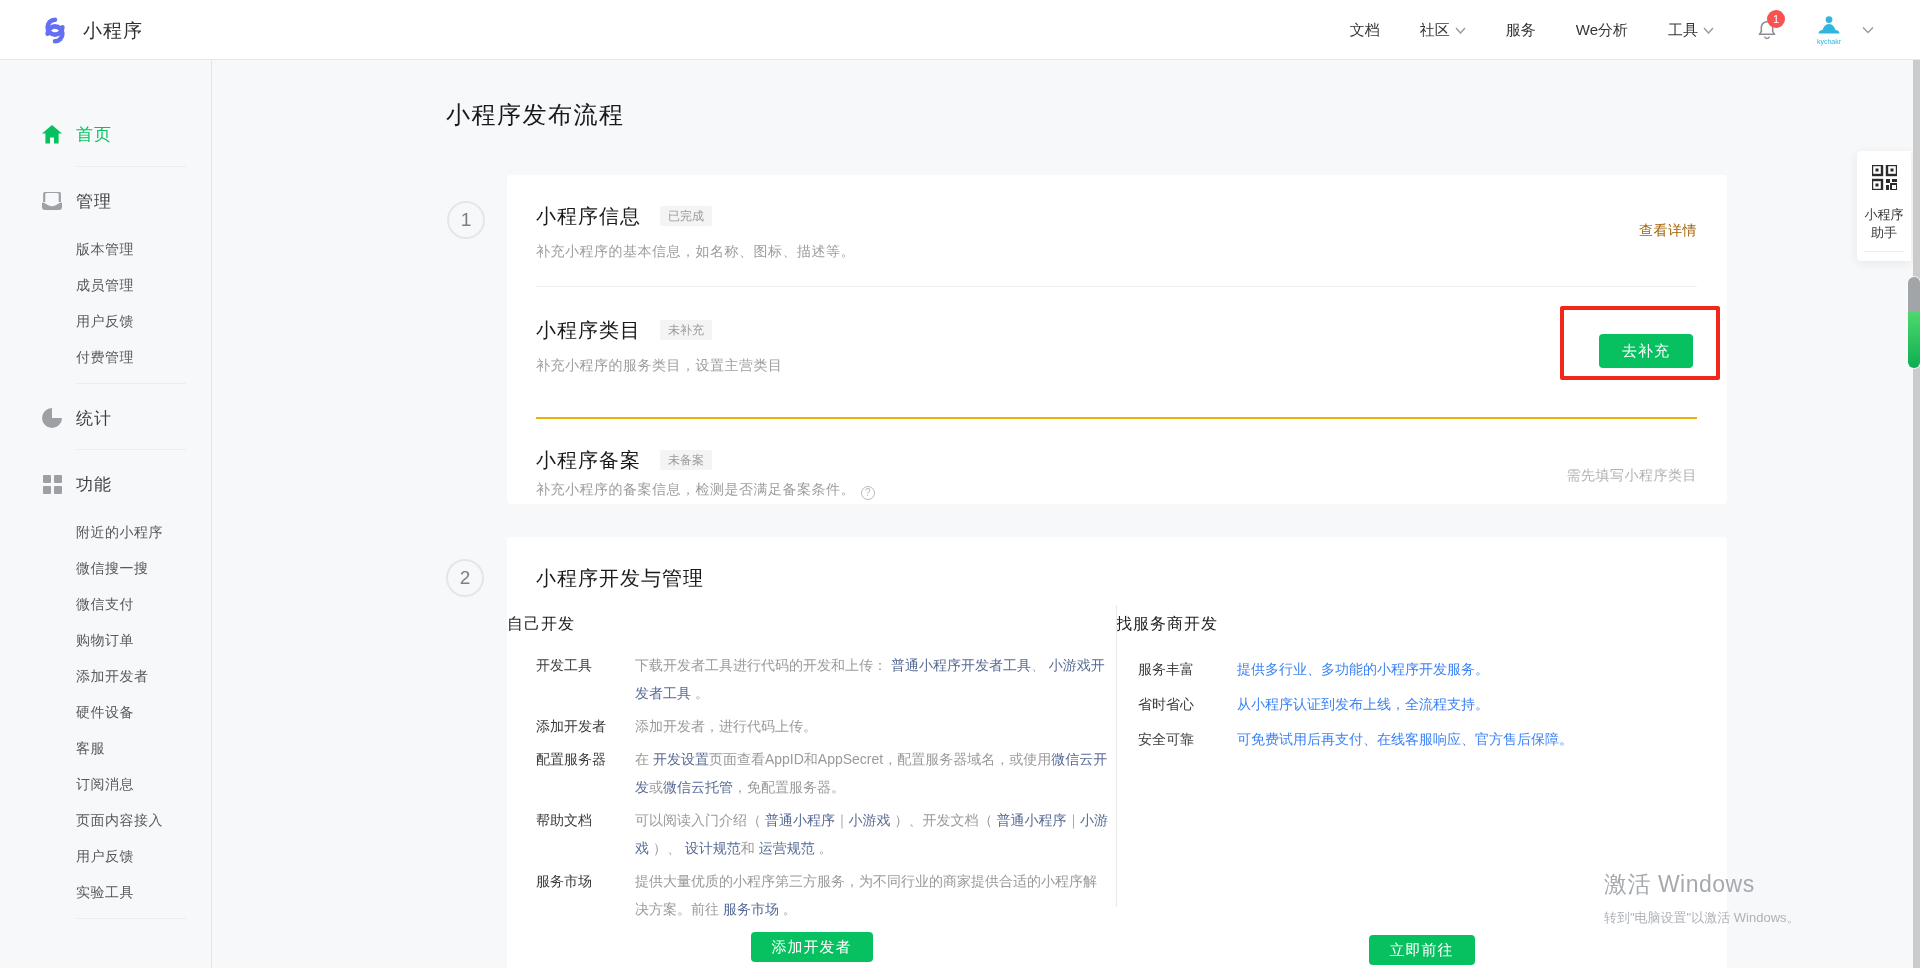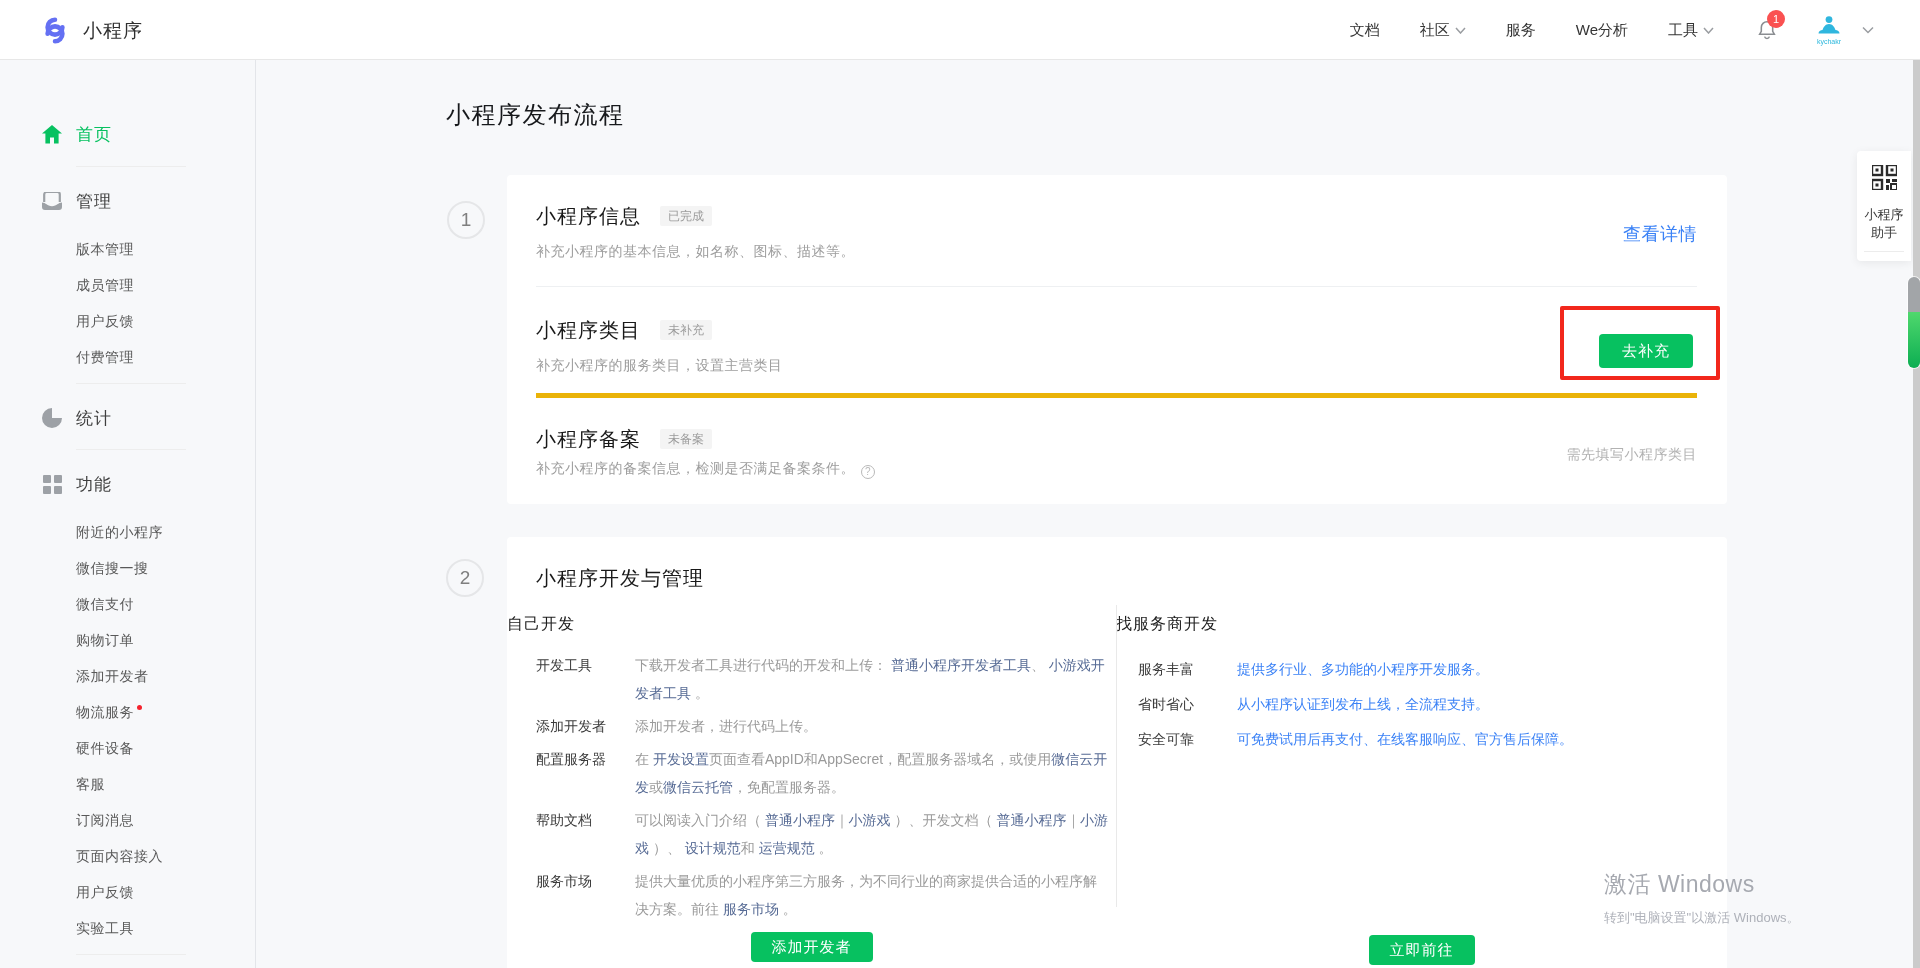--- a/index.html
+++ b/index.html
@@ -9,50 +9,50 @@
 .logo{position:absolute;left:38px;top:14px;display:flex;align-items:center;gap:11px;cursor:pointer}
 .logo-text{font-size:19px;color:#2f2f2f;letter-spacing:1px}
 .nav{position:absolute;right:46px;top:0;height:60px;display:flex;align-items:center}
 .nav-item{margin-left:40px;font-size:15px;color:#353535;display:flex;align-items:center;gap:5px;cursor:pointer}
 .bell-wrap{position:relative;margin-left:42px;cursor:pointer;display:flex}
 .badge{position:absolute;top:-8px;left:11px;min-width:18px;height:18px;border-radius:9px;background:#fa5151;color:#fff;font-size:11px;display:flex;align-items:center;justify-content:center;padding:0 5px}
 .avatar-wrap{margin-left:34px;position:relative;width:34px;height:40px;margin-top:10px;cursor:pointer;text-align:center}
 .avatar-caption{position:absolute;top:23px;left:-8px;right:-8px;font-size:7px;color:#2cb8dd;line-height:8px}
 .hdr-chev{margin-left:16px;display:flex;cursor:pointer}
 
-.sidebar{position:absolute;left:0;top:60px;width:256px;height:908px;border-right:1px solid #e3e5e9;padding-top:56px;background:#f7f8fa}
+.sidebar{position:absolute;left:0;top:60px;width:212px;height:908px;border-right:1px solid #e3e5e9;padding-top:56px;background:#f7f8fa}
 .s-item{height:36px;display:flex;align-items:center;cursor:pointer}
 .s-icon{width:20px;margin-left:42px;margin-right:14px;display:flex;justify-content:center}
 .s-label{font-size:17px;color:#3f3f3f;letter-spacing:1px}
 .s-item.active .s-label{color:#07c160}
 .s-div{height:1px;width:110px;margin:14px 0 16px 76px;background:#ededed}
 .s-sub{margin-top:13px}
 .s-sub-item{height:36px;display:flex;align-items:center;padding-left:76px;font-size:14px;color:#595959;cursor:pointer;letter-spacing:0.5px}
 .dot{width:5px;height:5px;border-radius:50%;background:#f5222d;margin-left:3px;margin-bottom:12px}
 
 .page-title{position:absolute;left:446px;top:99px;font-size:24px;color:#17191c;font-weight:400;letter-spacing:1.5px}
 .step-circle{position:absolute;width:38px;height:38px;border:2px solid #e5e6e8;border-radius:50%;color:#7f7f7f;font-size:19px;display:flex;align-items:center;justify-content:center}
 .card{position:absolute;left:507px;width:1220px;background:#fff;border-radius:4px}
 #card1{top:175px;height:329px}
 #card2{top:537px;height:560px}
 .row{position:absolute;left:29px;right:30px}
 #row1{top:0;height:111px}
 #row2{top:111px;height:115px;border-top:1px solid #eef0f2}
-#row3{top:218px;height:103px;border-top:5px solid #eab308}
+#row3{top:242px;height:103px;border-top:2px solid #eab308}
 .row-title{position:absolute;left:0;font-size:20px;line-height:24px;color:#191919;font-weight:400;display:flex;align-items:center;letter-spacing:1px}
 #row1 .row-title{top:29px}
 #row2 .row-title{top:31px}
 #row3 .row-title{top:29px}
 .row-badge{margin-left:19px;background:#f4f4f4;color:#9b9b9b;font-size:12px;line-height:12px;padding:4px 8px;border-radius:2px;font-weight:400;letter-spacing:0}
 .row-desc{position:absolute;left:0;font-size:14px;color:#9d9d9d;letter-spacing:0.5px}
 #row1 .row-desc{top:68px}
 #row2 .row-desc{top:70px}
 #row3 .row-desc{top:62px}
 .q-icon{display:inline-flex;width:14px;height:14px;border:1px solid #b9b9b9;border-radius:50%;color:#b9b9b9;font-size:10px;align-items:center;justify-content:center;margin-left:6px;vertical-align:-2px}
-.row-link{position:absolute;right:0;top:47px;font-size:18px;color:#3b82f6;cursor:pointer;letter-spacing:0.5px}
+.row-link{position:absolute;right:0;top:47px;font-size:14px;color:#a16207;cursor:pointer;letter-spacing:0.5px}
 .row-note{position:absolute;right:0;top:48px;font-size:14px;color:#b2b2b2;letter-spacing:0.5px}
 .red-box{position:absolute;left:1024px;top:19px;width:160px;height:74px;border:4px solid #f2271c;border-radius:2px}
 .btn{background:#07c160;color:#fff;border:none;border-radius:4px;cursor:pointer;font-family:inherit;letter-spacing:1px}
 .btn-fill{position:absolute;left:35px;top:24px;width:94px;height:34px;font-size:15px}
 .card2-h{position:absolute;left:29px;top:28px;font-size:20px;color:#191919;font-weight:400;letter-spacing:1px}
 .col-h{position:absolute;top:77px;font-size:16px;color:#1c1c1c;font-weight:400;letter-spacing:1px}
 .col-h.l{left:0;width:609px}
 .col-h.r{left:609px;width:611px}
 .col-div{position:absolute;left:609px;top:68px;height:302px;width:1px;background:#e9e9e9}
 .dev-rows{position:absolute;left:29px;top:114px;width:578px}
@@ -214,24 +214,20 @@
       <div class="s-sub-item">
         <span>微信支付</span>
       </div>
       <div class="s-sub-item">
         <span>购物订单</span>
       </div>
       <div class="s-sub-item">
         <span>添加开发者</span>
       </div>
       <div class="s-sub-item">
-        <span>物流服务</span>
-        <span class="dot"></span>
-      </div>
-      <div class="s-sub-item">
         <span>硬件设备</span>
       </div>
       <div class="s-sub-item">
         <span>客服</span>
       </div>
       <div class="s-sub-item">
         <span>订阅消息</span>
       </div>
       <div class="s-sub-item">
         <span>页面内容接入</span>

